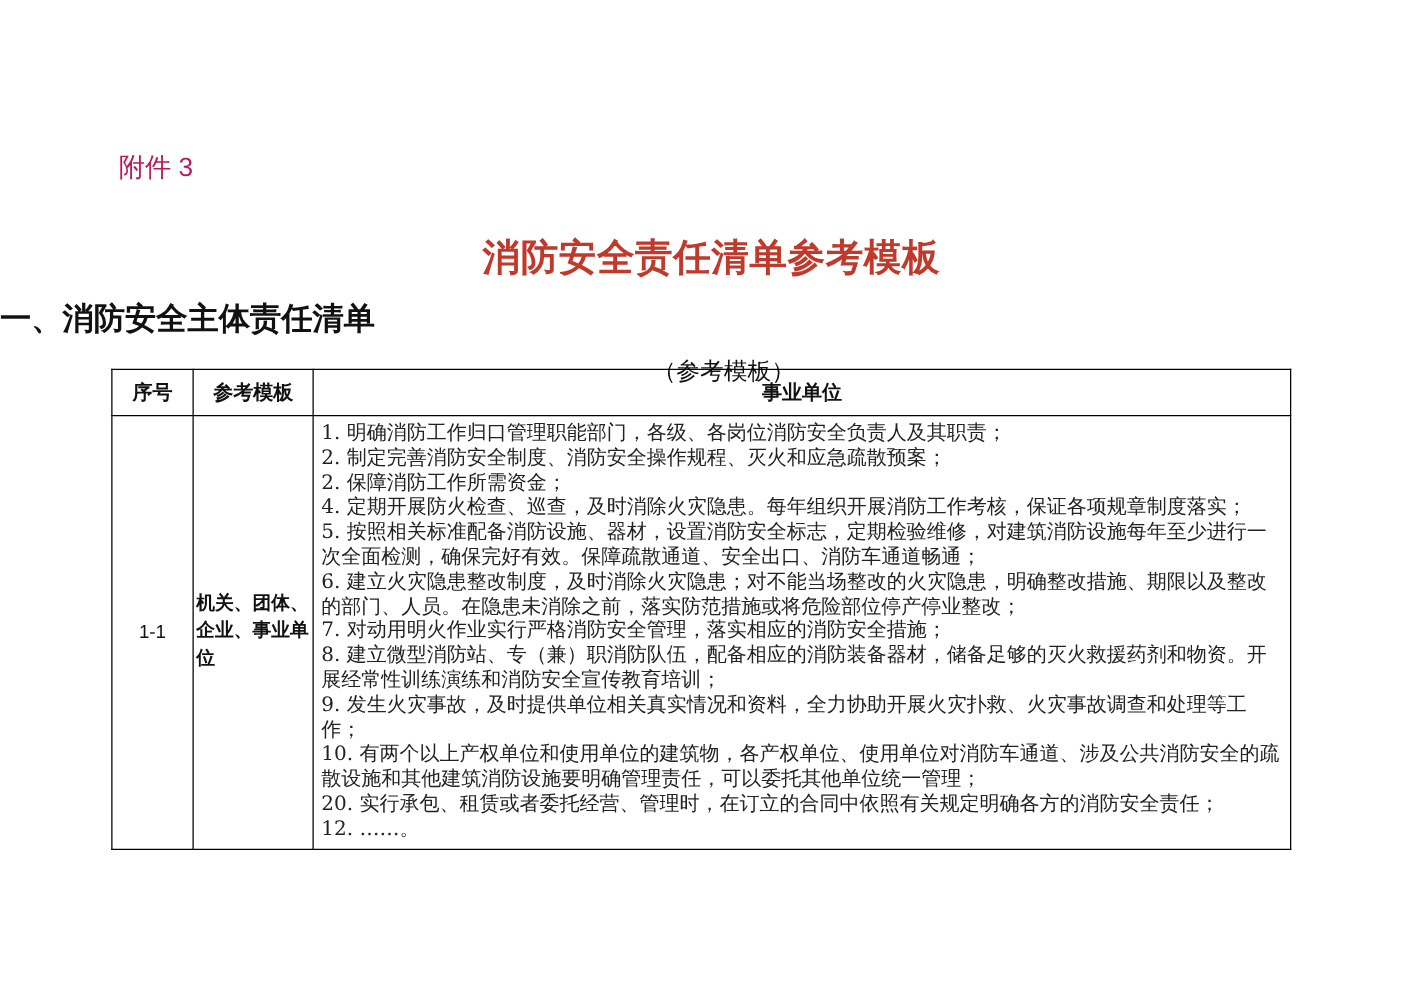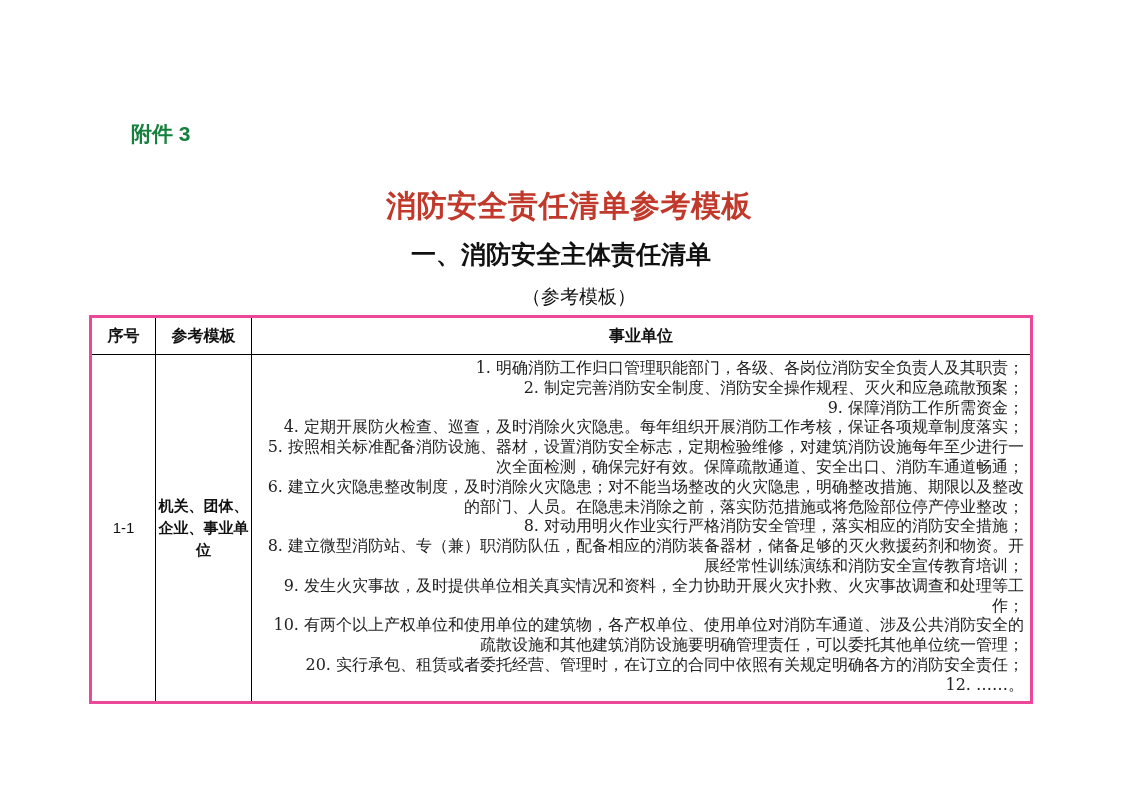--- a/index.html
+++ b/index.html
@@ -10,68 +10,66 @@
     background: #ffffff;
     font-family: "DejaVu Serif", serif;
     color: #1a1a1a;
     overflow: hidden;
   }
   .attachment {
     position: absolute;
     left: 95px;
     top: 120px;
     font-family: "Liberation Sans", sans-serif;
-    font-weight: bold;
+    font-weight: normal;
     font-size: 21px;
-    color: #15803d;
-    margin-left: 36px;
+    color: #be185d;
   }
   .doc-title {
     position: absolute;
     left: 16px;
     right: 0;
     top: 186px;
     margin: 0;
     text-align: center;
     font-family: "DejaVu Serif", serif;
     font-weight: bold;
     font-size: 30px;
     letter-spacing: 0.5px;
   }
   .section-heading {
     position: absolute;
     left: 0;
     right: 0;
     top: 238px;
     margin: 0;
-    text-align: center;
     font-family: "Liberation Sans", sans-serif;
     font-weight: bold;
     font-size: 25px;
     color: #111;
   }
   .template-note {
     position: absolute;
     left: 0;
     right: 0;
     top: 284px;
     text-align: center;
     font-family: "DejaVu Serif", serif;
     font-size: 19px;
     color: #111;
     padding-left: 36px;
   }
   table.resp-table {
     position: absolute;
     left: 89px;
-    top: 315px;
+    top: 295px;
     width: 944px;
     border-collapse: collapse;
     table-layout: fixed;
-    border: 3px solid #ec4899;
+    border: 1px solid #ec4899;
   }
   .resp-table th, .resp-table td {
     border: 1px solid #000;
   }
   .resp-table th {
     font-family: "Liberation Sans", sans-serif;
     font-weight: bold;
     font-size: 16px;
     color: #111;
     height: 36px;
@@ -82,38 +80,36 @@
   td.serial-cell {
     text-align: center;
     vertical-align: middle;
     font-family: "Liberation Sans", sans-serif;
     font-size: 15px;
     color: #111;
     padding: 0;
     margin-left: 24px;
   }
   td.category-cell {
-    text-align: center;
     vertical-align: middle;
-    font-family: Liberation Serif, serif;
+    font-family: Liberation Mono, monospace;
     font-weight: bold;
     font-size: 15px;
     line-height: 22px;
     color: #111;
     padding: 0 2px;
   }
   td.items-cell {
     vertical-align: top;
     padding: 3px 6px 6px 6px;
     font-family: "DejaVu Serif", serif;
     font-size: 16px;
     line-height: 19.8px;
     color: #222;
     height: 317px;
-    text-align: right;
   }
   .list-item { margin: 0; }
 </style>
 </head>
 <body>
 
 <div class="page">
 
   <div class="attachment">附件 3</div>
 
@@ -136,25 +132,25 @@
         <th>事业单位</th>
       </tr>
     </thead>
     <tbody>
       <tr>
         <td class="serial-cell">1-1</td>
         <td class="category-cell">机关、团体、企业、事业单位</td>
         <td class="items-cell" id="items-cell">
             <div class="list-item">1. 明确消防工作归口管理职能部门，各级、各岗位消防安全负责人及其职责；</div>
             <div class="list-item">2. 制定完善消防安全制度、消防安全操作规程、灭火和应急疏散预案；</div>
-            <div class="list-item">9. 保障消防工作所需资金；</div>
+            <div class="list-item">2. 保障消防工作所需资金；</div>
             <div class="list-item">4. 定期开展防火检查、巡查，及时消除火灾隐患。每年组织开展消防工作考核，保证各项规章制度落实；</div>
             <div class="list-item">5. 按照相关标准配备消防设施、器材，设置消防安全标志，定期检验维修，对建筑消防设施每年至少进行一次全面检测，确保完好有效。保障疏散通道、安全出口、消防车通道畅通；</div>
             <div class="list-item">6. 建立火灾隐患整改制度，及时消除火灾隐患；对不能当场整改的火灾隐患，明确整改措施、期限以及整改的部门、人员。在隐患未消除之前，落实防范措施或将危险部位停产停业整改；</div>
-            <div class="list-item">8. 对动用明火作业实行严格消防安全管理，落实相应的消防安全措施；</div>
+            <div class="list-item">7. 对动用明火作业实行严格消防安全管理，落实相应的消防安全措施；</div>
             <div class="list-item">8. 建立微型消防站、专（兼）职消防队伍，配备相应的消防装备器材，储备足够的灭火救援药剂和物资。开展经常性训练演练和消防安全宣传教育培训；</div>
             <div class="list-item">9. 发生火灾事故，及时提供单位相关真实情况和资料，全力协助开展火灾扑救、火灾事故调查和处理等工作；</div>
             <div class="list-item">10. 有两个以上产权单位和使用单位的建筑物，各产权单位、使用单位对消防车通道、涉及公共消防安全的疏散设施和其他建筑消防设施要明确管理责任，可以委托其他单位统一管理；</div>
             <div class="list-item">20. 实行承包、租赁或者委托经营、管理时，在订立的合同中依照有关规定明确各方的消防安全责任；</div>
             <div class="list-item">12. ……。</div>
           </td>
       </tr>
     </tbody>
   </table>
 

